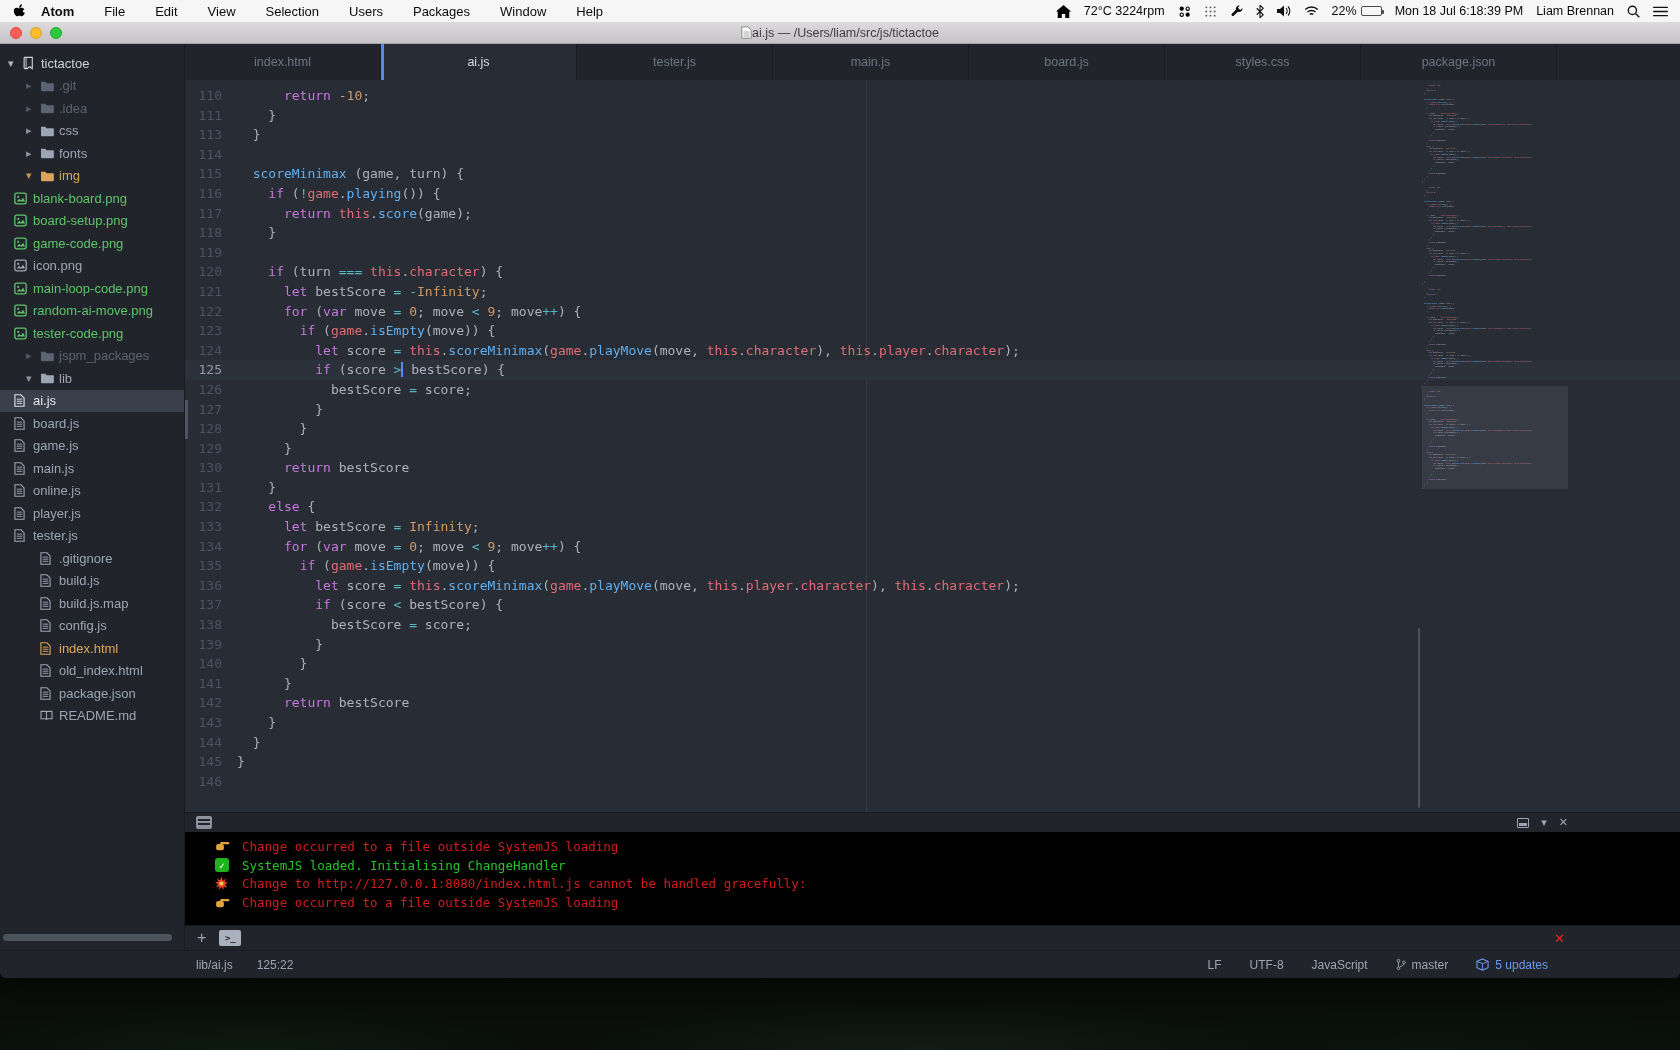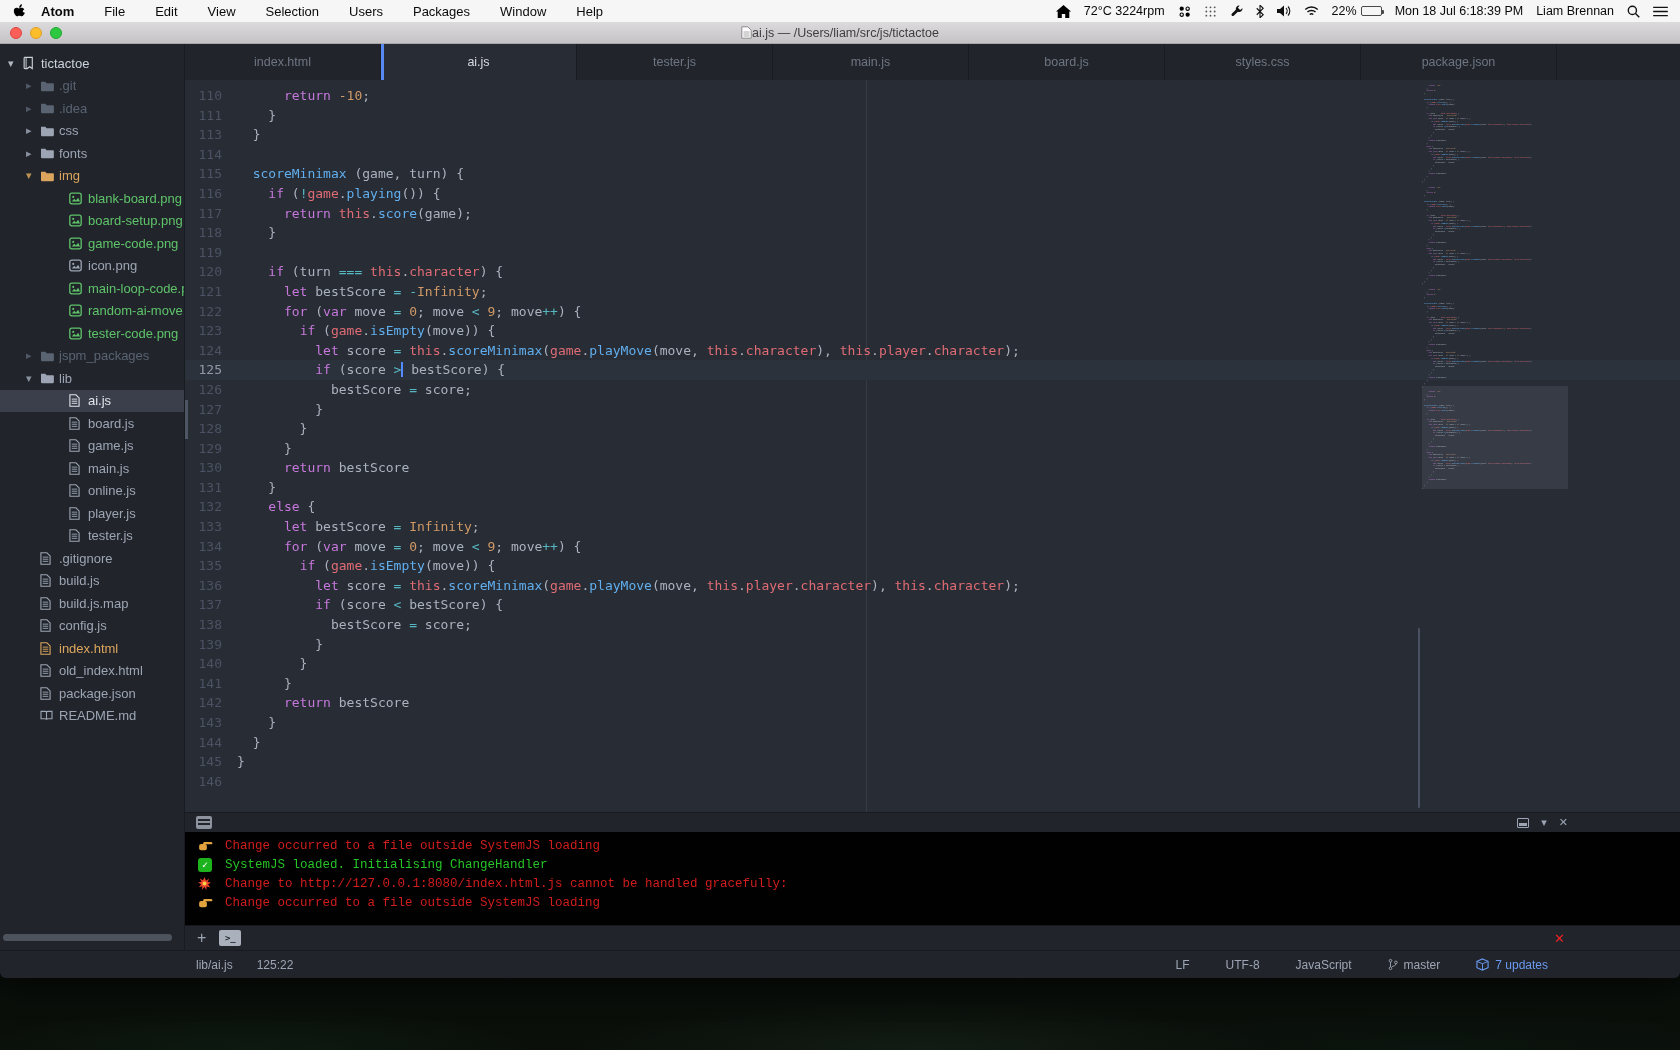--- a/index.html
+++ b/index.html
@@ -44,21 +44,21 @@
   
   .main { flex:1; display:flex; min-height:0; background:#282c34; }
 
   
   .sidebar { width:185px; flex:none; background:#21252b; border-right:1px solid #181b20;
     position:relative; overflow:hidden; }
   .tree { padding-top:8px; font-size:13px; }
   .trow { height:22.5px; display:flex; align-items:center; white-space:nowrap; color:#9da5b4; }
   .trow.lv0 { padding-left:8px; }
   .trow.lv1 { padding-left:26px; }
-  .trow.lv2 { padding-left:55px; }
+  .trow.lv2 { }
   .trow.st-ignored { color:#5a6372; }
   .trow.st-added { color:#5fc36a; }
   .trow.st-modified { color:#dba55d; }
   .trow.lv0 { color:#ccd2dc; }
   .trow.selected { background:#3a3f4b; color:#e2e6ec; }
   .chev { width:14px; font-size:11px; color:inherit; opacity:.85; flex:none; }
   .ticon { width:19px; display:flex; align-items:center; flex:none; }
   .tlabel { overflow:hidden; }
   .tree-hscroll { position:absolute; bottom:9px; left:3px; width:169px; height:7px;
     background:#4d535d; border-radius:4px; }
@@ -97,42 +97,42 @@
     display:flex; align-items:center; padding:0 112px 0 11px; color:#9da5b4; }
   .chead-icon { width:16px; height:13px; background:#8d939e; border-radius:2px; position:relative; }
   .chead-icon:before { content:""; position:absolute; left:2px; right:2px; top:3px; height:2px;
     background:#21252b; box-shadow:0 4px 0 #21252b; }
   .chead-right { margin-left:auto; display:flex; gap:12px; align-items:center; font-size:11px; }
   .chead-btn { color:#9da5b4; display:flex; align-items:center; }
   .expand-glyph { width:12px; height:10px; border:1px solid #9da5b4; border-radius:1px; position:relative; }
   .expand-glyph:before { content:""; position:absolute; left:1px; right:1px; bottom:1px; height:3px; background:#9da5b4; }
   .console-body { height:93px; background:#010101; flex:none; padding-top:5px;
     font-family:"DejaVu Sans Mono","Liberation Mono",monospace; font-size:12.5px; overflow:hidden; }
-  .cmsg { height:18.8px; display:flex; align-items:center; padding-left:13px;font-family:Liberation Mono, monospace; }
+  .cmsg { height:18.8px; display:flex; align-items:center; padding-left:30px; }
   .cicon { width:27px; display:flex; align-items:center; flex:none; }
   .cmsg.red .ctext { color:#d21d1d; }
   .cmsg.green .ctext { color:#27c427; }
   .ic-check { width:14px; height:14px; background:#1db31d; border-radius:3px; color:#fff;
     font-size:10px; font-weight:bold; display:flex; align-items:center; justify-content:center; }
 
   
   .plus-strip { height:25px; background:#21252b; flex:none; display:flex; align-items:center;
     padding-left:12px; gap:13px; border-top:1px solid #14171b; }
   .plus-btn { color:#9da5b4; font-size:16px; line-height:1; }
   .term-tab { width:22px; height:16px; background:#aab1bd; border-radius:2px; color:#21252b;
     font-family:"DejaVu Sans Mono",monospace; font-size:9px; font-weight:bold;
     display:flex; align-items:center; justify-content:center; }
   .panel-close { margin-left:auto; margin-right:115px; color:#ee2222; font-size:13px; font-weight:bold; }
 
   
   .statusbar { height:28px; background:#21252b; border-top:1px solid #181b20; flex:none;
     display:flex; align-items:center; font-size:12px; color:#9da5b4;
     padding:0 132px 0 196px; }
   .sb-left { display:flex; gap:24px; }
-  .sb-right { margin-left:auto; display:flex; gap:36px; align-items:center; }
+  .sb-right { margin-left:auto; display:flex; gap:28px; align-items:center; }
   .sb-item { display:flex; align-items:center; gap:6px; }
   .sb-updates { color:#6a99f0; }
   svg { display:block; }
 </style>
 </head>
 <body>
 
 <div class="window">
 
   <div class="menubar">
@@ -791,18 +791,18 @@
         </span>
         <span>master</span>
       </span>
       <span class="sb-item sb-updates">
         <span>
           <svg viewBox="0 0 14 14" width="13" height="13">
               <path fill="none" stroke="#6a99f0" stroke-width="1.2" d="M7 1l6 2.6v6.8L7 13 1 10.4V3.6z"></path>
               <path fill="none" stroke="#6a99f0" stroke-width="1" d="M1 3.6l6 2.6 6-2.6M7 6.2V13"></path>
             </svg>
         </span>
-        <span>7 updates</span>
+        <span>5 updates</span>
       </span>
     </div>
   </div>
 
 </div>
 
 </body></html>

